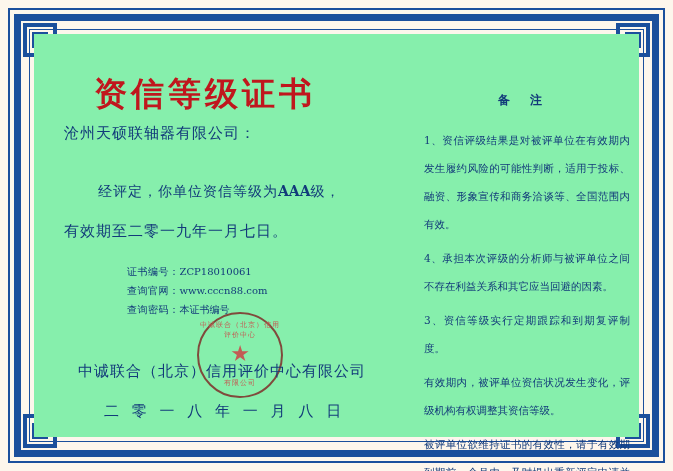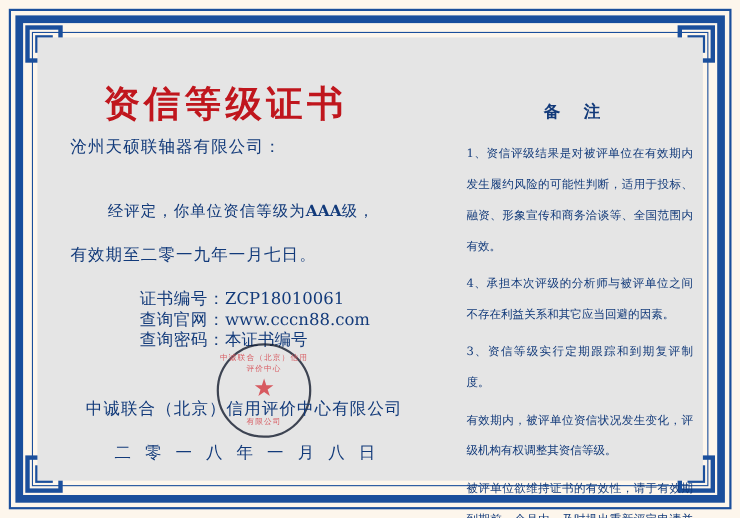--- a/index.html
+++ b/index.html
@@ -60,21 +60,21 @@
     box-sizing: border-box;
   }
   .corner.tl { left: 23px; top: 23px; }
   .corner.tr { right: 23px; top: 23px; }
   .corner.bl { left: 23px; bottom: 23px; }
   .corner.br { right: 23px; bottom: 23px; }
 
   .content {
     position: absolute;
     left: 34px; top: 34px; right: 34px; bottom: 34px;
-    background: #e5e5e5;
+    background: #86efac;
   }
 
   
   .left-panel {
     position: absolute;
     left: 8px;
     top: 6px;
     width: 370px;
     height: 395px;
   }
@@ -122,35 +122,35 @@
     font-size: 15px;
     color: #123a7a;
     white-space: nowrap;
     letter-spacing: 1px;
   }
   .meta {
     position: absolute;
     left: 85px;
     top: 222px;
     font-family: "DejaVu Serif", serif;
-    font-size: 15px;
+    font-size: 10px;
     color: #123a7a;
     line-height: 19px;
   }
   .meta div { white-space: nowrap; }
   .meta .mlabel { letter-spacing: 0.5px; }
 
   
   .seal {
     position: absolute;
     left: 155px;
     top: 272px;
     width: 86px;
     height: 86px;
-    border: 2px solid #0f172a;
+    border: 2px solid #7f1d1d;
     border-radius: 50%;
     opacity: 0.78;
     box-sizing: border-box;
   }
   .seal .seal-star {
     position: absolute;
     left: 50%;
     top: 50%;
     transform: translate(-50%, -55%);
     color: #d4343c;
@@ -210,21 +210,21 @@
     width: 212px;
     height: 395px;
   }
   .notes-title {
     position: absolute;
     left: 0;
     top: 52px;
     width: 200px;
     text-align: center;
     font-family: "DejaVu Serif", serif;
-    font-size: 15px;
+    font-size: 12px;
     font-weight: bold;
     color: #123a7a;
     letter-spacing: 8px;
   }
   .notes-body {
     position: absolute;
     left: 0;
     top: 86px;
     width: 206px;
     font-family: "DejaVu Serif", serif;

